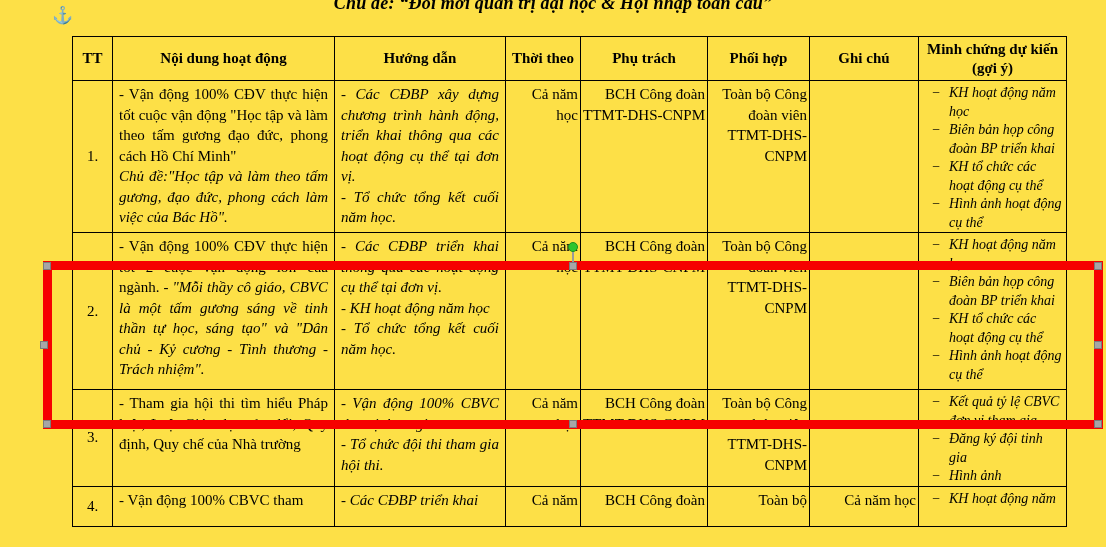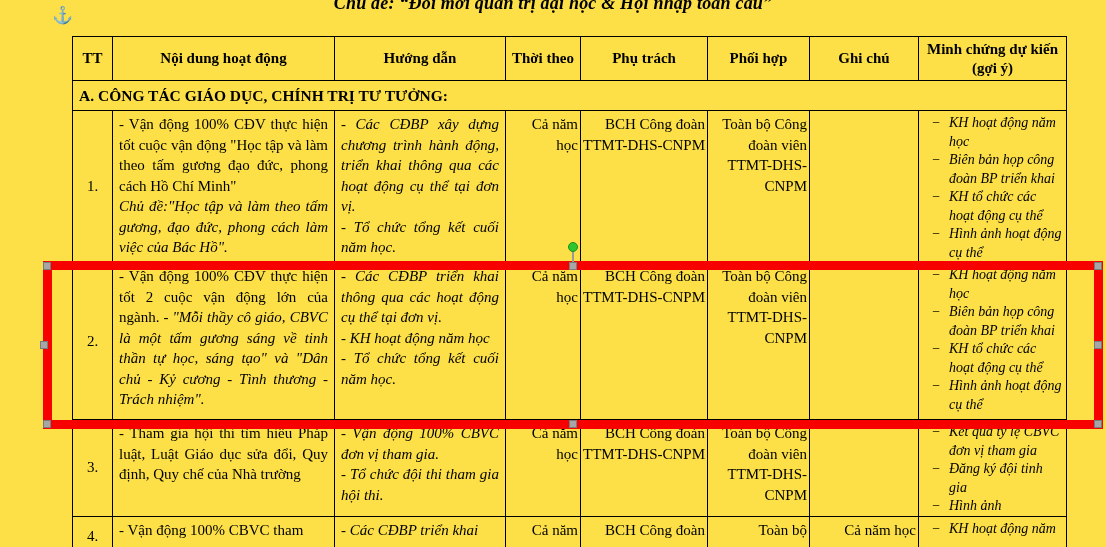--- a/index.html
+++ b/index.html
@@ -71,23 +71,20 @@
         <th>TT</th>
         <th>Nội dung hoạt động</th>
         <th>Hướng dẫn</th>
         <th>Thời theo</th>
         <th>Phụ trách</th>
         <th>Phối hợp</th>
         <th>Ghi chú</th>
         <th>Minh chứng dự kiến (gợi ý)</th>
       </tr>
 
-      <tr class="sec-row" style="height:30px">
-        <td colspan="8">A. CÔNG TÁC GIÁO DỤC, CHÍNH TRỊ TƯ TƯỞNG:</td>
-      </tr>
 
       <tr style="height:150px">
         <td class="tt-cell">1.</td>
         <td>
               <div class="cell just clip">
           <span>- Vận động 100% CĐV thực hiện tốt cuộc vận động "Học tập và làm theo tấm gương đạo đức, phong cách Hồ Chí Minh"</span><br>
           <span class="seg-italic">Chủ đề:"Học tập và làm theo tấm gương, đạo đức, phong cách làm việc của Bác Hồ".</span>
         </div>
             </td>
         <td>

